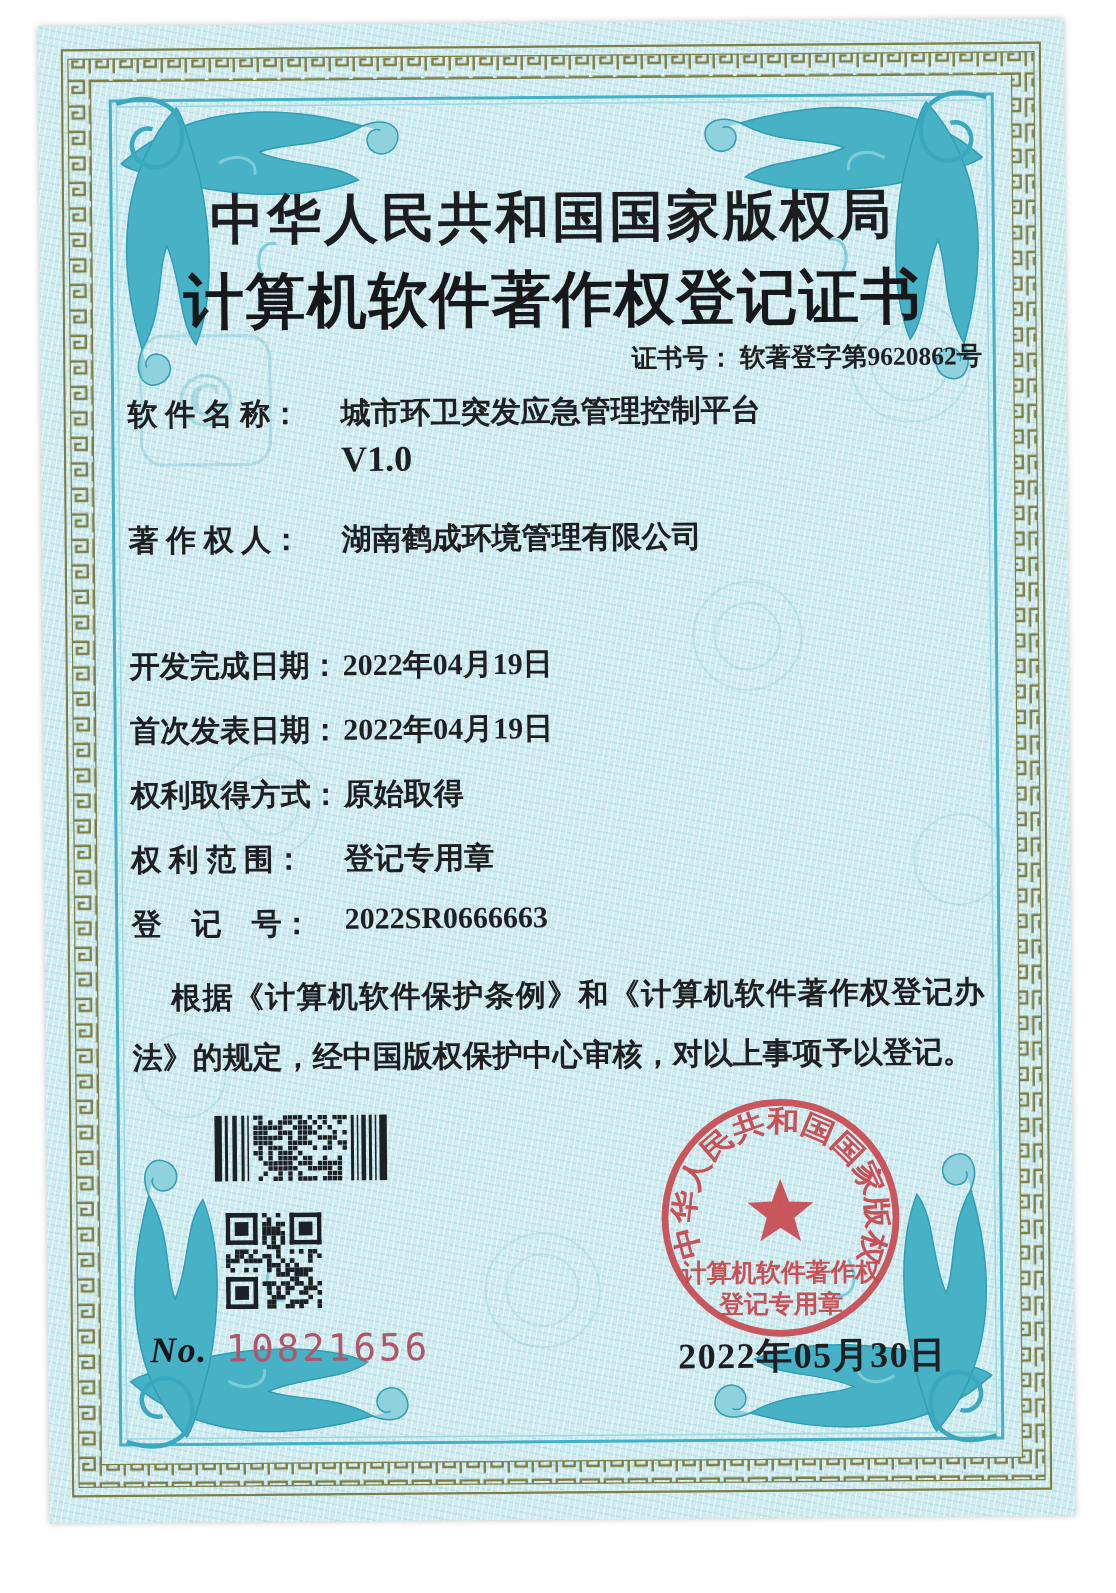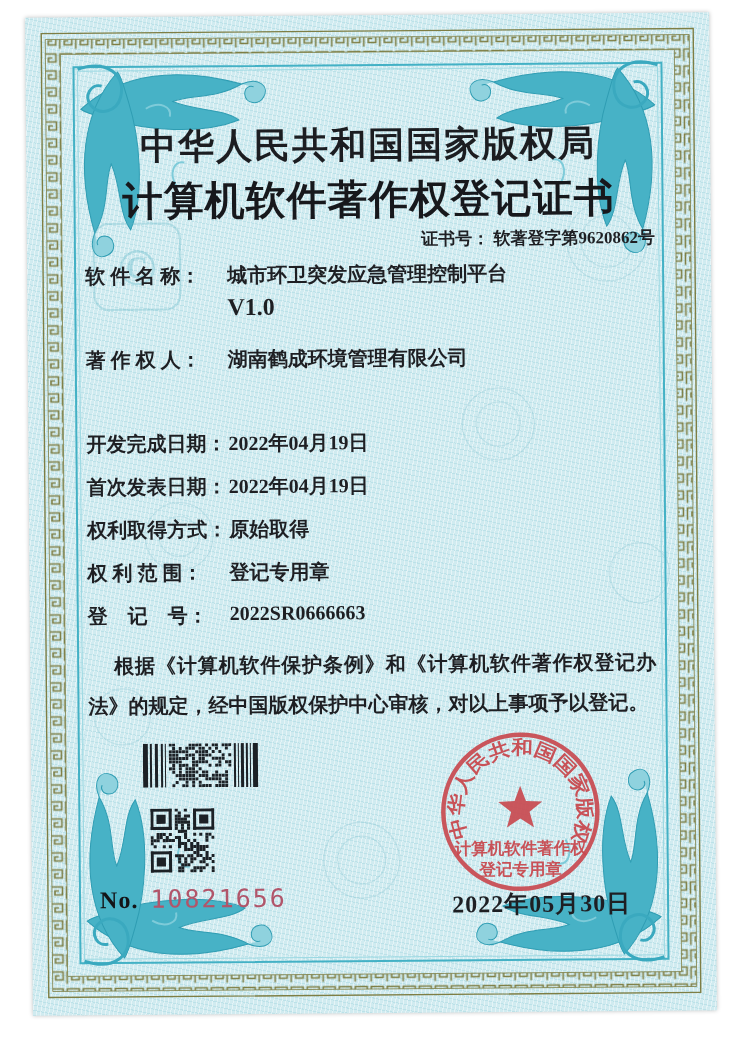--- a/index.html
+++ b/index.html
@@ -37,21 +37,21 @@
     font-size:20px;line-height:40px;font-weight:600;text-indent:1.3em;text-align:justify;
   }
   .watermark{
     position:absolute;left:66px;top:206px;width:84px;height:84px;border-radius:16px;
     border:2px solid rgba(90,180,197,.30);display:flex;align-items:center;justify-content:center;
     color:rgba(90,180,197,.35);font-size:52px;font-weight:bold;
   }
   .barcode{position:absolute;left:112px;top:727px;width:116px;height:44px;}
   .qr{position:absolute;left:119px;top:792px;width:64px;height:64px;}
   .serial{position:absolute;left:68px;top:868px;font-size:24px;font-weight:bold;}
-  .serial .no-label{color:#141518;letter-spacing:1px;}
+  .serial .no-label{color:#141518;letter-spacing:1px;font-style:italic;}
   .serial .no-value{
     color:#b1556a;font-family:"DejaVu Sans Mono","Liberation Mono",monospace;
     font-weight:normal;font-size:25px;letter-spacing:2px;margin-left:12px;
   }
   .seal{position:absolute;left:394px;top:703px;width:190px;height:190px;}
   .issue-date{position:absolute;left:420px;top:874px;font-size:24px;font-weight:bold;letter-spacing:1px;}
 </style>
 </head>
 <body>
 

